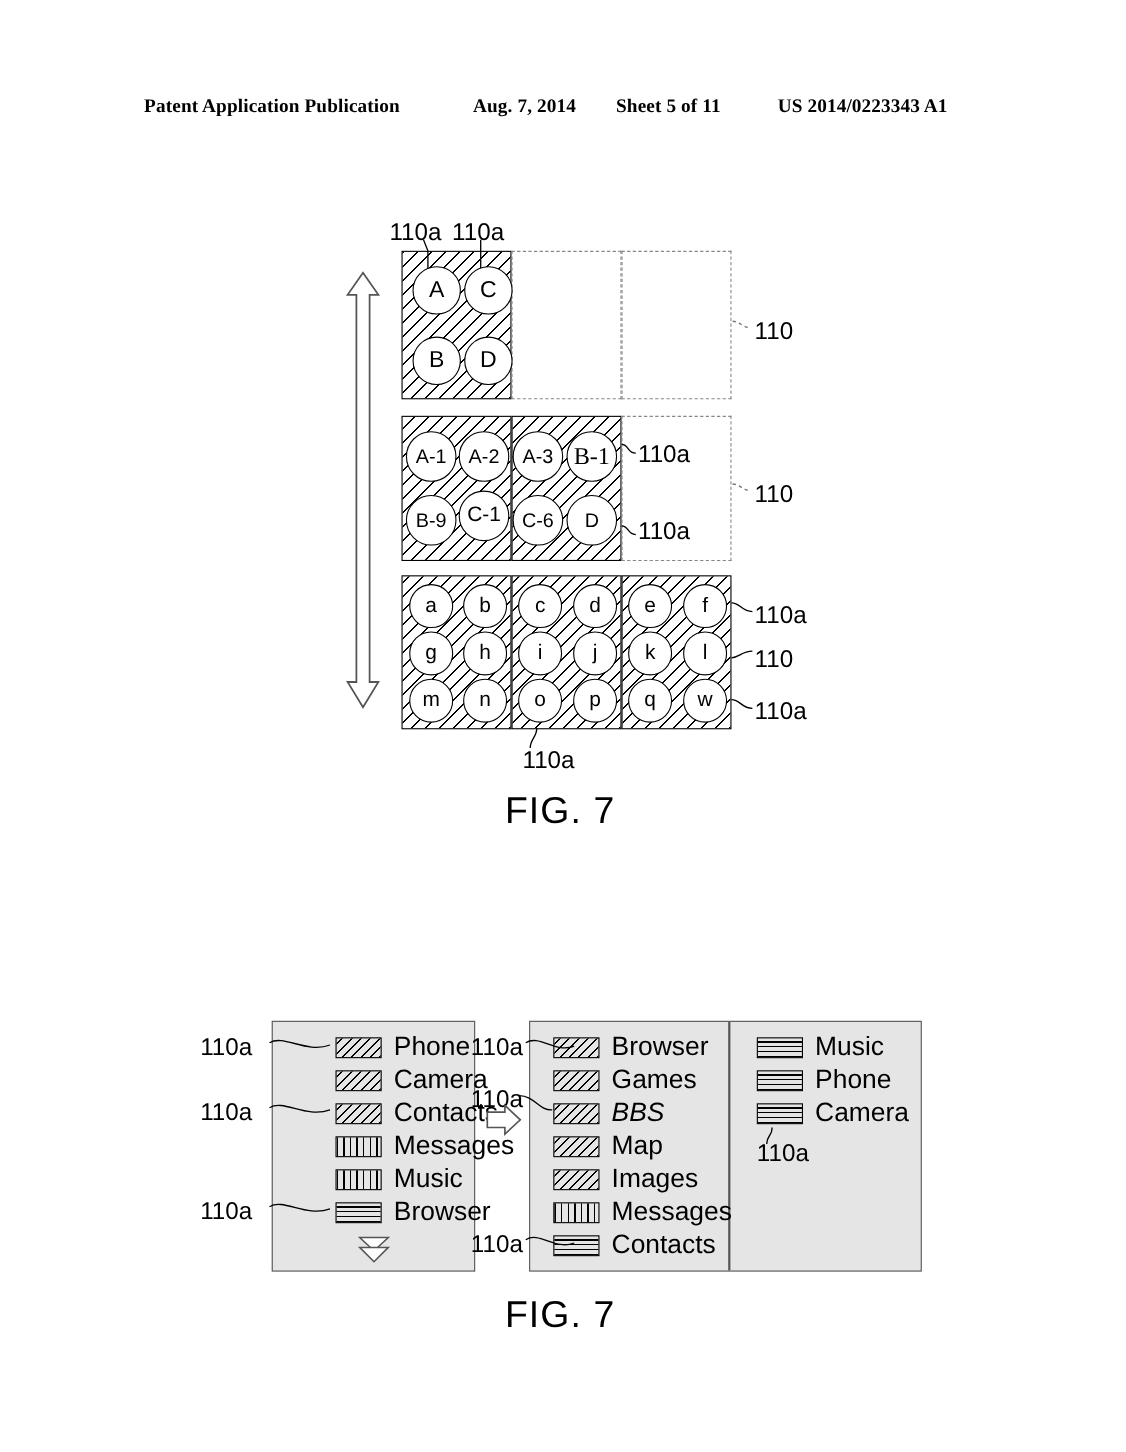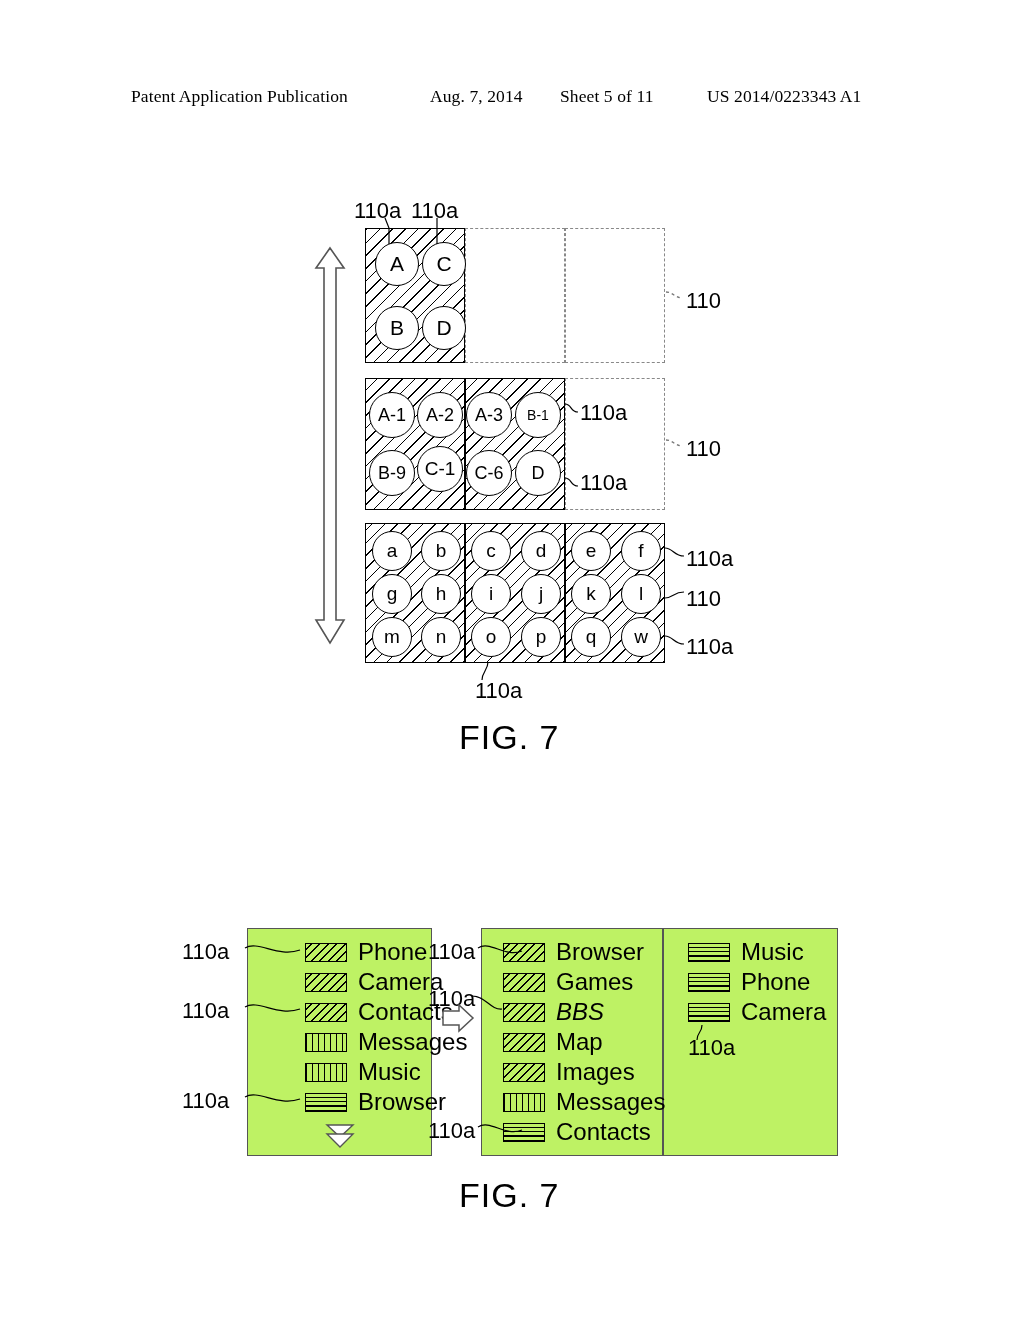--- a/index.html
+++ b/index.html
@@ -17,21 +17,21 @@
   }
 
   
   .pub-header {
     position: absolute;
     top: 86px;
     left: 0;
     width: 1024px;
     height: 26px;
     font-family: "Liberation Serif", serif;
-    font-weight: normal;
+    font-weight: bold;
     font-size: 17.5px;
     letter-spacing: 0.1px;
   }
   .pub-header span { position: absolute; white-space: nowrap; }
   .ph-1 { left: 131px; }
   .ph-2 { left: 430px; }
   .ph-3 { left: 560px; }
   .ph-4 { left: 707px; }
 
   
@@ -90,21 +90,21 @@
     z-index: 3;
   }
 
   
   #fig8 { position: absolute; left: 0; top: 0; width: 1024px; height: 1320px; }
 
   .list-box {
     position: absolute;
     box-sizing: border-box;
     border: 1.7px solid #555;
-    background: #bef264;
+    background: #e5e5e5;
   }
   .list-row {
     position: absolute;
     display: flex;
     align-items: center;
     height: 30px;
     white-space: nowrap;
   }
   .app-icon {
     width: 42px;
@@ -175,21 +175,21 @@
   <div class="ref" style="left:686px; top:288px;">110</div>
 
   <div class="grid-box" style="left:365px; top:378px; width:300px; height:132px;">
     <div class="panel hatched" style="left:0;     width:100px;"></div>
     <div class="panel hatched" style="left:100px; width:100px;"></div>
     <div class="panel empty" style="left:200px; width:100px;"></div>
 
     <div class="circle" style="left:4px;   top:14px; width:44px; height:44px; font-size:18px;">A-1</div>
     <div class="circle" style="left:52px;  top:14px; width:44px; height:44px; font-size:18px;">A-2</div>
     <div class="circle" style="left:101px; top:14px; width:44px; height:44px; font-size:18px;text-align:center;">A-3</div>
-    <div class="circle" style="left:150px; top:14px; width:44px; height:44px; font-size:14px;">B-1</div>
+    <div class="circle" style="left:150px; top:14px; width:44px; height:44px; font-size:22px;font-family:Liberation Serif, serif;">B-1</div>
 
     <div class="circle" style="left:4px;   top:72px; width:44px; height:44px; font-size:18px;">B-9</div>
     <div class="circle" style="left:52px;  top:68px; width:44px; height:44px; font-size:19px;">C-1</div>
     <div class="circle" style="left:101px; top:72px; width:44px; height:44px; font-size:18px;">C-6</div>
     <div class="circle" style="left:150px; top:72px; width:44px; height:44px; font-size:18px;">D</div>
   </div>
   <div class="ref" style="left:580px; top:400px;">110a</div>
   <div class="ref" style="left:580px; top:470px;">110a</div>
   <div class="ref" style="left:686px; top:436px;">110</div>
 

